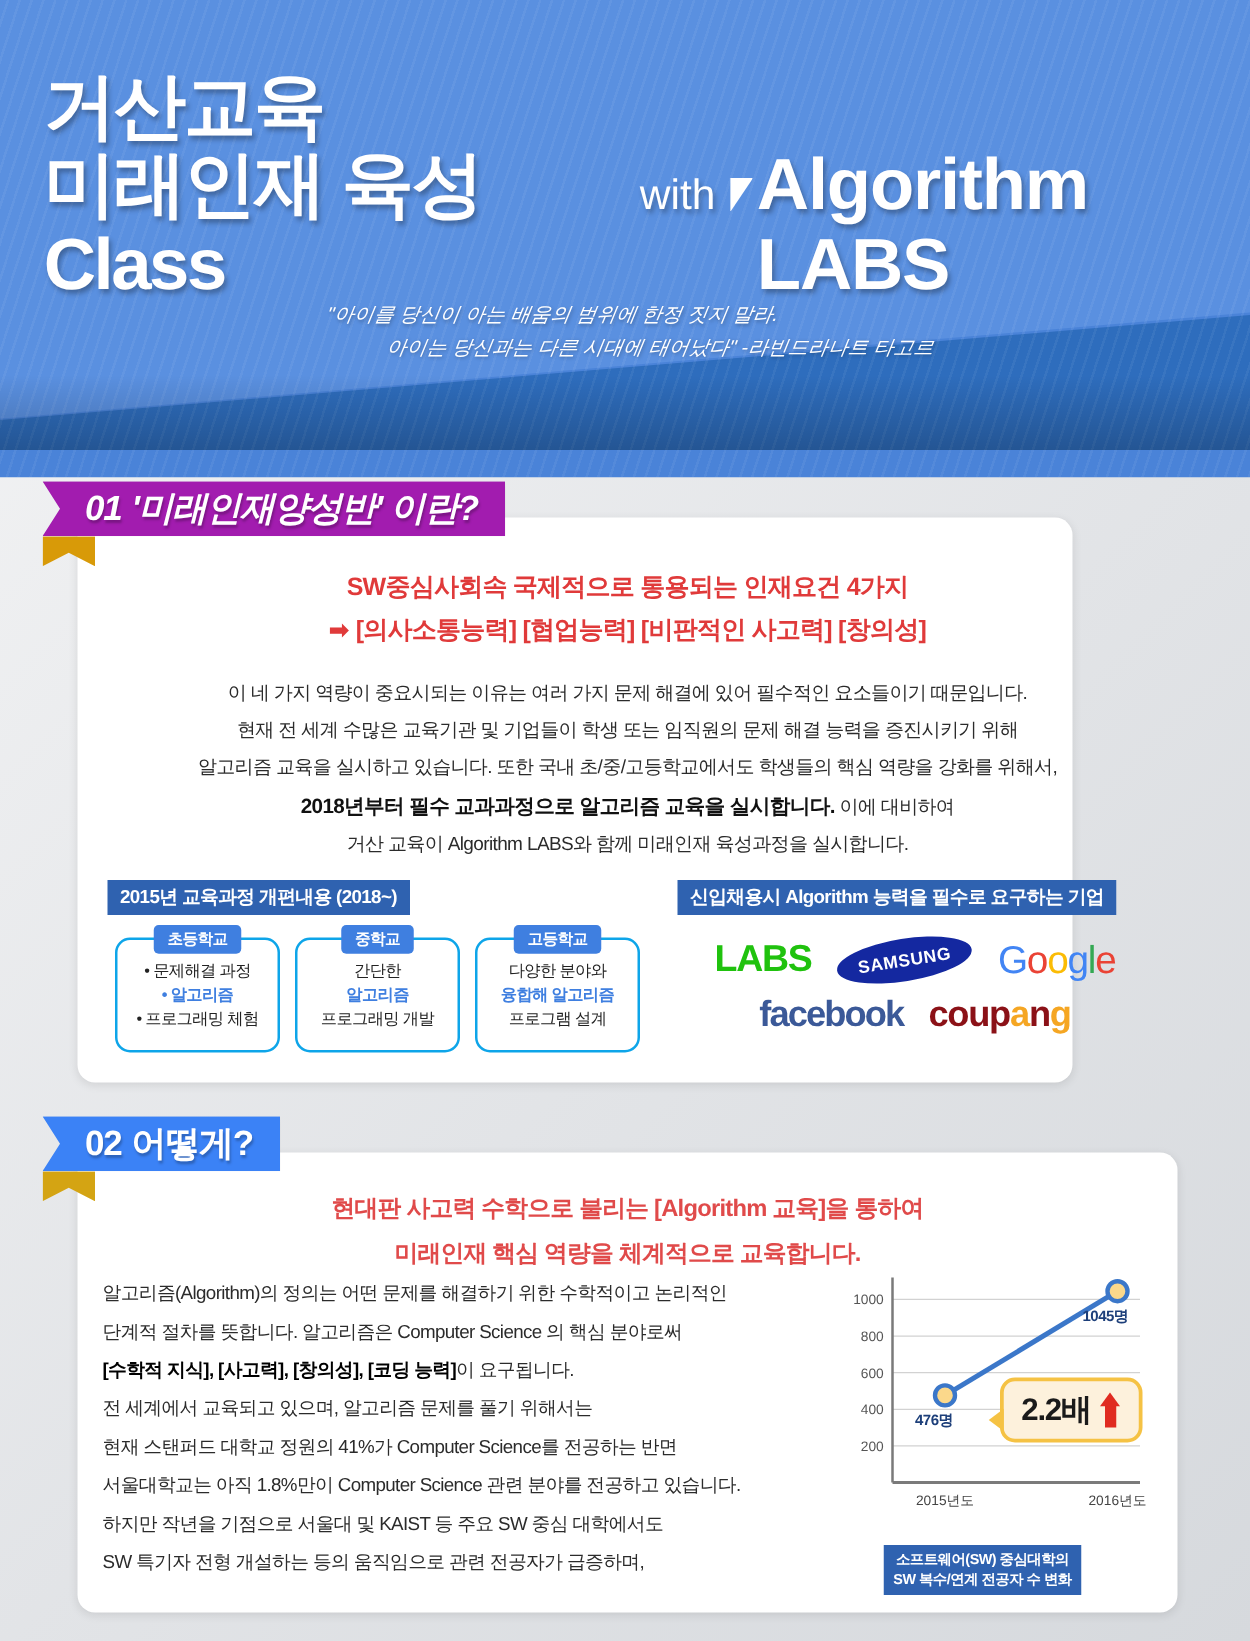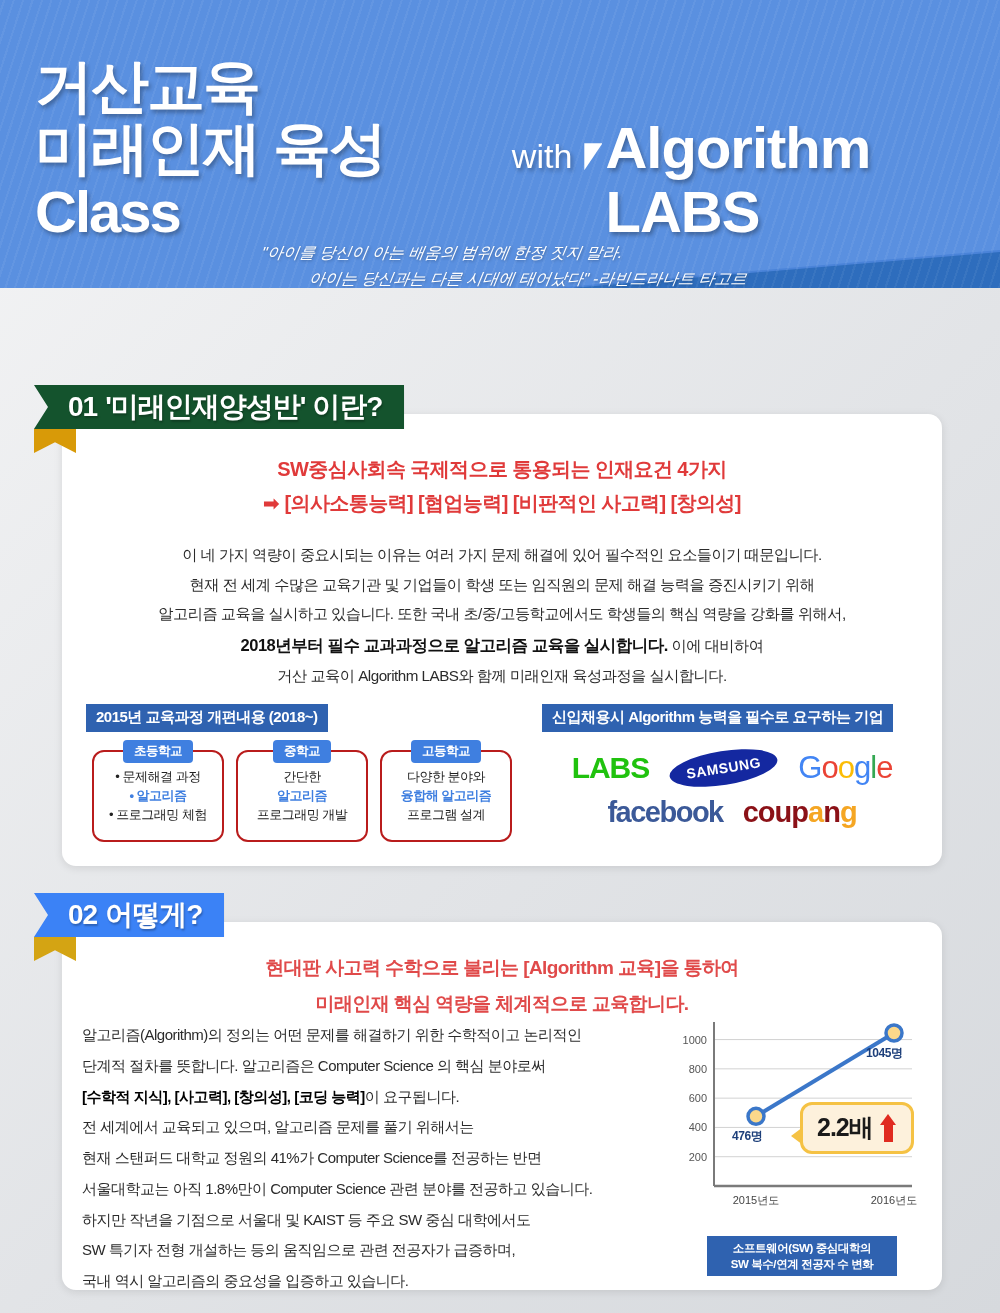--- a/index.html
+++ b/index.html
@@ -14,21 +14,21 @@
   
   .page-bg{
     position:absolute; inset:0;
     background:
       linear-gradient(135deg, rgba(255,255,255,0.55) 0%, rgba(226,228,231,0.9) 55%, rgba(214,217,221,1) 100%);
     z-index:0;
   }
 
   
   .header{
-    position:absolute; top:0; left:0; width:1000px; height:288px;
+    position:absolute; top:0; left:0; width:1000px; height:382px;
     overflow:hidden; z-index:2;
   }
   .hdr-base{
     position:absolute; inset:0;
     background:#4a83d8;
   }
   .hdr-light{
     position:absolute; inset:0;
     background:#5a90e0;
     clip-path:polygon(0 0, 1000px 0, 1000px 250px, 0 335px);
@@ -93,21 +93,21 @@
   .ribbon-body{
     position:relative; height:44px;
     display:flex; align-items:center;
     padding:0 22px 0 34px;
     color:#ffffff; font-size:28px; font-weight:700;
     letter-spacing:-1px;
     text-shadow:1px 2px 2px rgba(0,0,0,0.25);
     clip-path:polygon(0 0, 100% 0, 100% 100%, 0 100%, 14px 50%);
     box-shadow:0 3px 5px rgba(0,0,0,0.18);
   }
-  .ribbon-01 .ribbon-body{ background:#14532d; }
+  .ribbon-01 .ribbon-body{ background:#a21caf;font-style:italic; }
   .ribbon-02 .ribbon-body{ background:#3b82f6; }
   .ribbon-num{ margin-right:8px; }
   .fold{
     position:absolute; left:0; top:44px; width:42px; height:24px;
     clip-path:polygon(0 0, 100% 0, 100% 100%, 50% 55%, 0 100%);
   }
   .ribbon-01 .fold{ background:#d89a08; }
   .ribbon-02 .fold{ background:#d4a413; }
   .tail{
     position:absolute; right:100%; top:0; width:58px; height:44px;
@@ -116,21 +116,21 @@
   }
   .ribbon-01{ left:34px; top:385px; }
   .ribbon-02{ left:34px; top:893px; }
 
   
   .panel{
     position:absolute; background:#ffffff; z-index:3;
     border-radius:14px;
     box-shadow:0 2px 8px rgba(0,0,0,0.10);
   }
-  #panel-01{ left:62px; top:414px; width:880px; height:452px; }
+  #panel-01{ left:62px; top:414px; width:796px; height:452px; }
   #panel-02{ left:62px; top:922px; width:880px; height:368px; }
 
   
   .s1-head{
     position:absolute; left:0; top:42px; width:880px;
     text-align:center; color:#e03a3a;
     font-size:20px; font-weight:700; letter-spacing:-0.6px;
   }
   .s1-head2{
     position:absolute; left:0; top:76px; width:880px;
@@ -151,21 +151,21 @@
     display:inline-block; background:#2f62b0; color:#fff;
     font-size:15px; font-weight:700; letter-spacing:-0.5px;
     padding:4px 10px 5px;
   }
   .s1-left{ position:absolute; left:24px; top:290px; width:440px; }
   .s1-right{ position:absolute; left:480px; top:290px; width:380px; }
 
   .card-row{ display:flex; gap:12px; margin-top:18px; padding-left:6px; }
   .ed-card{
     position:relative; width:132px; height:92px;
-    border:2px solid #b91c1c; border-radius:12px;
+    border:2px solid #0ea5e9; border-radius:12px;
     padding-top:16px; text-align:center;
     font-size:13px; line-height:1.45; color:#222;
     letter-spacing:-0.5px;
   }
   .ed-card .cap{
     position:absolute; top:-12px; left:50%; transform:translateX(-50%);
     background:#3f7fe0; color:#fff; font-size:12.5px; font-weight:700;
     padding:2px 11px 3px; border-radius:4px; white-space:nowrap;
     letter-spacing:-0.5px;
   }
@@ -200,21 +200,21 @@
   }
   .s2-body{
     position:absolute; left:20px; top:98px; width:600px;
     color:#2b2b2b; font-size:15px; line-height:2.05; letter-spacing:-0.5px;
   }
   .s2-body .bold{ font-weight:700; color:#000; }
 
   
   .chart-box{ position:absolute; left:600px; top:92px; width:270px; height:262px; }
   .chart-cap{
-    position:absolute; left:45px; bottom:0; width:190px;
+    position:absolute; left:45px; bottom:0; width:158px;
     background:#2f62b0; color:#fff; text-align:center;
     font-size:11.5px; font-weight:700; line-height:1.4;
     padding:4px 6px; letter-spacing:-0.4px;
   }
   .callout{
     position:absolute; left:138px; top:88px;
     background:#fdf1dc; border:3px solid #f5c244; border-radius:12px;
     padding:6px 14px 7px; display:flex; align-items:center; gap:7px;
     z-index:5;
   }
@@ -354,21 +354,20 @@
     <div>알고리즘(Algorithm)의 정의는 어떤 문제를 해결하기 위한 수학적이고 논리적인</div>
     <div>단계적 절차를 뜻합니다. 알고리즘은 Computer Science 의 핵심 분야로써</div>
     <div>
       <span class="bold">[수학적 지식], [사고력], [창의성], [코딩 능력]</span><span>이 요구됩니다.</span>
     </div>
     <div>전 세계에서 교육되고 있으며, 알고리즘 문제를 풀기 위해서는</div>
     <div>현재 스탠퍼드 대학교 정원의 41%가 Computer Science를 전공하는 반면</div>
     <div>서울대학교는 아직 1.8%만이 Computer Science 관련 분야를 전공하고 있습니다.</div>
     <div>하지만 작년을 기점으로 서울대 및 KAIST 등 주요 SW 중심 대학에서도</div>
     <div>SW 특기자 전형 개설하는 등의 움직임으로 관련 전공자가 급증하며,</div>
-    <div>국내 역시 알고리즘의 중요성을 입증하고 있습니다.</div>
   </div>
 
   <div class="chart-box">
     <svg width="270" height="210" viewBox="0 0 270 210">
 
       <g id="gridlines">
           <line x1="52" x2="250" y1="142.71428571428572" y2="142.71428571428572" stroke="#d2d2d2" stroke-width="1"></line>
           <line x1="52" x2="250" y1="113.42857142857143" y2="113.42857142857143" stroke="#d2d2d2" stroke-width="1"></line>
           <line x1="52" x2="250" y1="84.14285714285714" y2="84.14285714285714" stroke="#d2d2d2" stroke-width="1"></line>
           <line x1="52" x2="250" y1="54.85714285714286" y2="54.85714285714286" stroke="#d2d2d2" stroke-width="1"></line>

